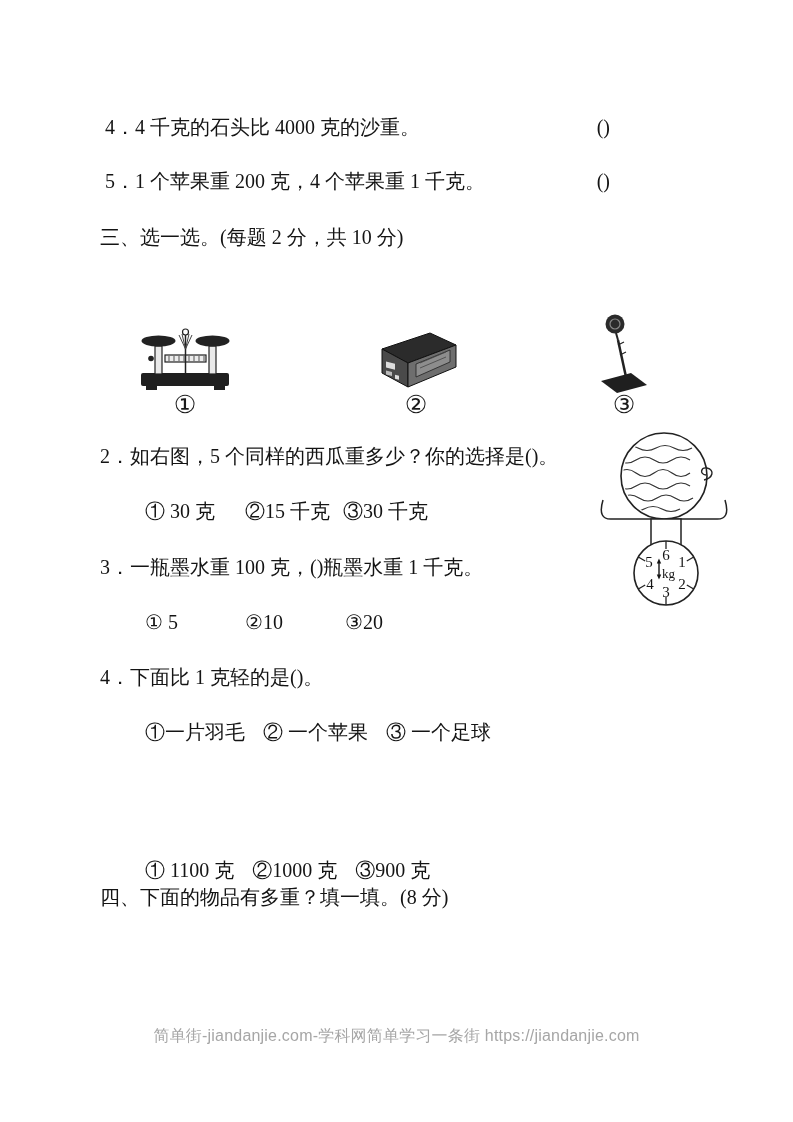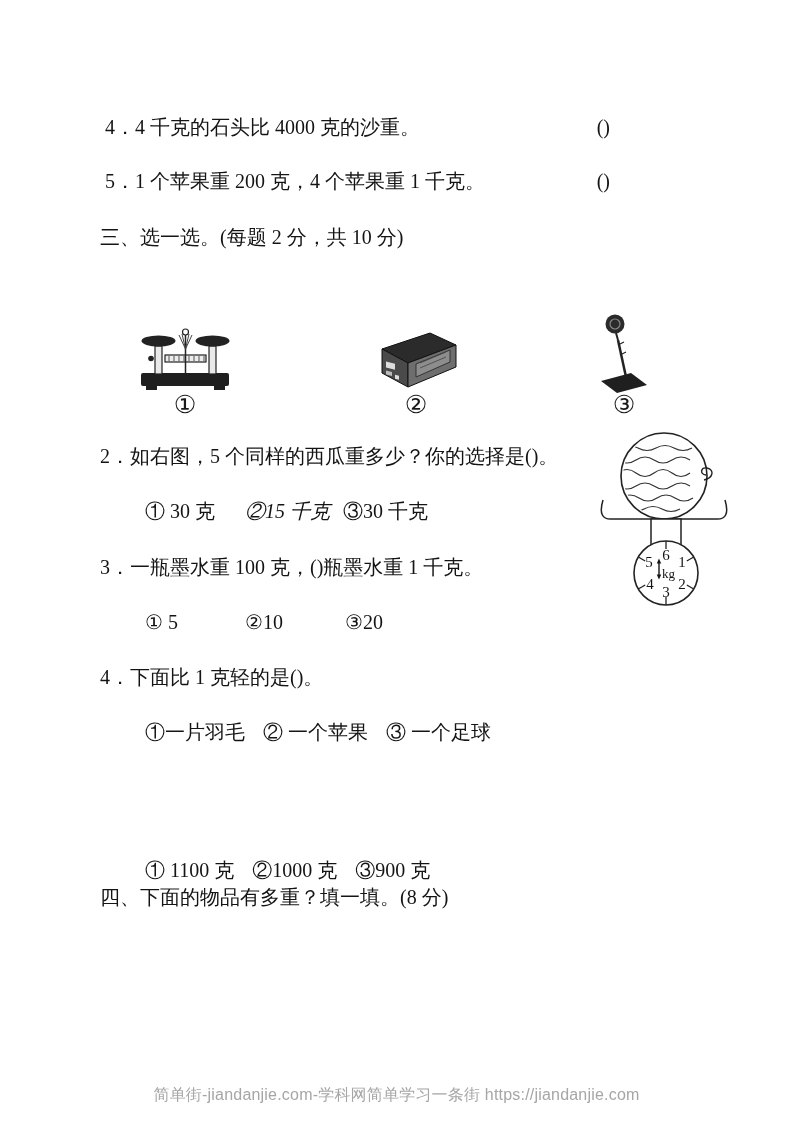--- a/index.html
+++ b/index.html
@@ -8,28 +8,28 @@
     font-family:"Liberation Serif","DejaVu Serif",serif;
     color:#141414;
   }
   .page{position:relative;width:793px;height:1122px;overflow:hidden;background:#fff;}
   .line{position:absolute;font-size:20px;line-height:24px;white-space:nowrap;}
   .tf{left:105px;width:505px;display:flex;justify-content:space-between;}
   .hd{left:100px;}
   .q{left:100px;}
   .opts{left:145px;}
   .opts span{display:inline-block;min-width:82px;margin-right:13px;}
-  .opts.tight span:nth-child(2){min-width:0;margin-right:8px;font-style:italic;}
+  .opts.tight span:nth-child(2){min-width:0;margin-right:8px;}
   .figlabel{
     position:absolute;top:392px;text-align:center;font-size:25px;line-height:26px;
     font-family:"DejaVu Sans","Liberation Sans",sans-serif;color:#1a1a1a;
   }
   .fig{position:absolute;}
   .footer{
-    position:absolute;top:1085px;left:0;width:793px;text-align:center;
+    position:absolute;top:1026px;left:0;width:793px;text-align:center;
     font-family:"Liberation Sans","DejaVu Sans",sans-serif;
     font-size:16px;color:#a6a6a6;letter-spacing:.2px;
   }
   svg{display:block;}
 </style>
 </head>
 <body>
 
 <div class="page">
 

